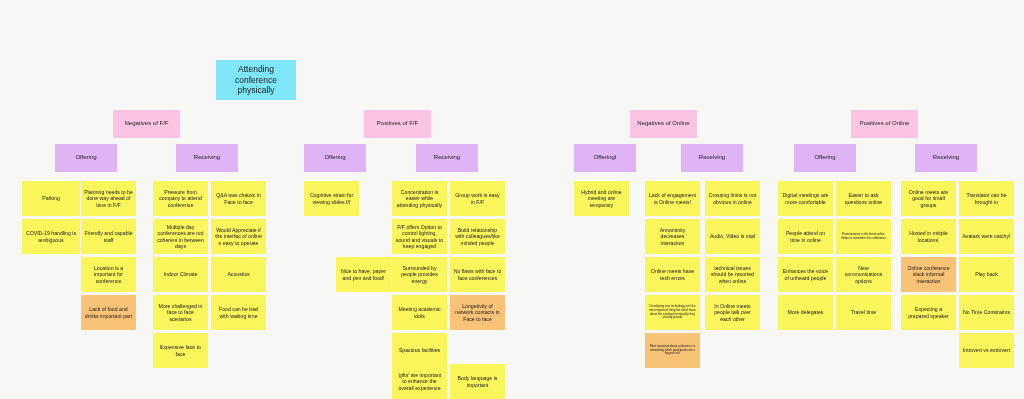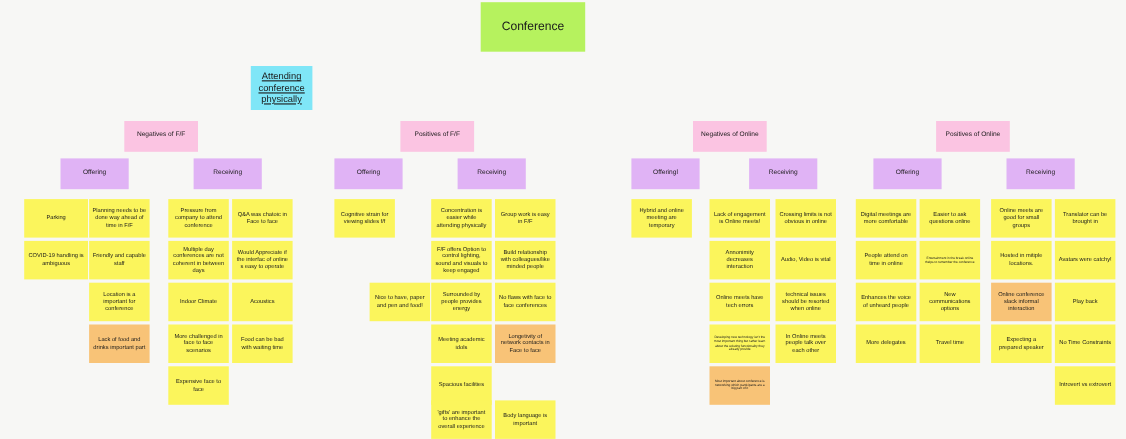--- a/index.html
+++ b/index.html
@@ -51,25 +51,22 @@
   .t-branch { font-size: 8.5px; }
   .t-group  { font-size: 6px; }
   .t-note   { font-size: 5.2px; }
   .t-tiny   { font-size: 2.9px; line-height: 1.3; }
 </style>
 </head>
 <body>
 
 <div id="board">
 
-  <div class="card c-green t-root" style="left:437px; top:2px; width:95px; height:45px;">
-    <span>Conference</span>
-  </div>
-
-  <div class="card c-cyan t-branch" style="left:228px; top:60px; width:56px; height:40px;text-decoration:underline;">
+
+  <div class="card c-cyan t-branch" style="left:216px; top:60px; width:80px; height:40px;">
     <span>Attending conference physically</span>
   </div>
 
   <div class="card c-pink t-group" style="left:113px; top:110px; width:67px; height:28px;">
     <span>Negatives of F/F</span>
   </div>
   <div class="card c-pink t-group" style="left:364px; top:110px; width:67px; height:28px;">
     <span>Positives of F/F</span>
   </div>
   <div class="card c-pink t-group" style="left:630px; top:110px; width:67px; height:28px;">

